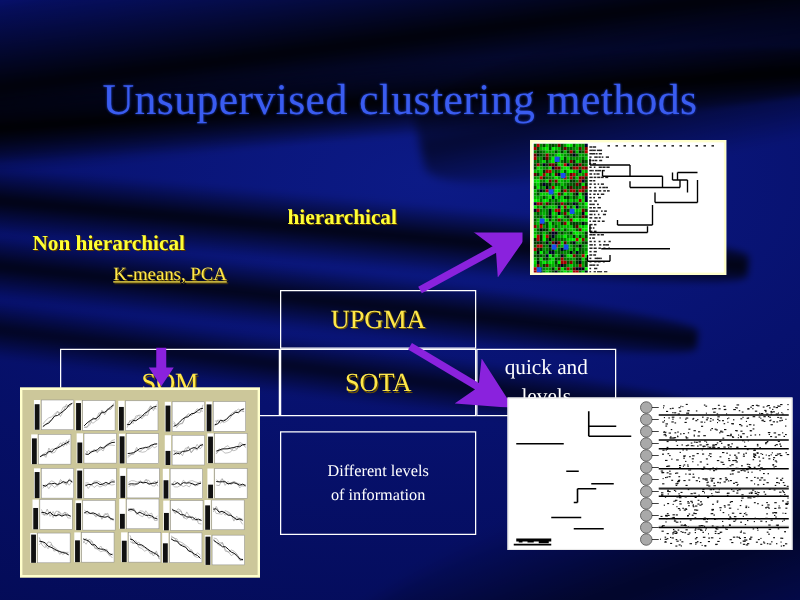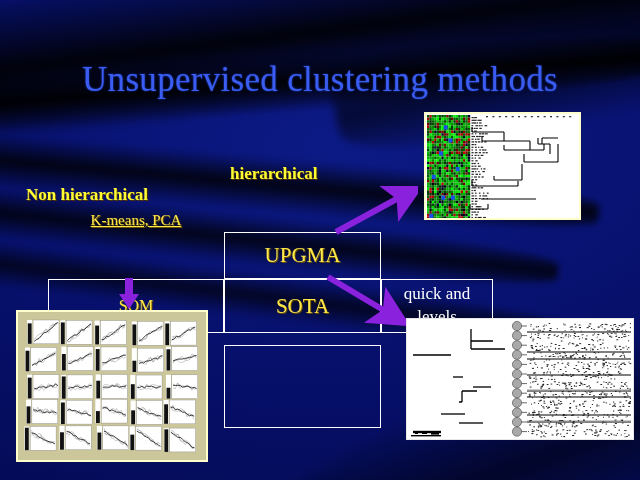--- a/index.html
+++ b/index.html
@@ -59,21 +59,21 @@
 
   
   .cell{position:absolute;box-sizing:border-box;display:flex;
         align-items:center;justify-content:center;text-align:center;}
   .wbox{border:1.4px solid #ffffff;margin-top:40px;}
   .yellowtxt{color:#ffe84a;text-shadow:1px 1px 0 #6b5200;}
   .whitetxt{color:#ffffff;}
 
   #cell-kmeans{left:48px;top:197px;width:176px;height:47px;font-size:15px;text-decoration:underline;}
   #cell-upgma {left:224px;top:192px;width:157px;height:47px;font-size:21px;}
-  #cell-som   {left:48px;top:239px;width:176px;height:54px;font-size:16px;}
+  #cell-som   {left:48px;top:239px;width:176px;height:54px;font-size:21px;}
   #cell-sota  {left:224px;top:239px;width:157px;height:54px;font-size:21px;}
   #cell-quick {left:381px;top:239px;width:112px;height:54px;font-size:17px;line-height:1.35;}
   #cell-diff  {left:224px;top:305px;width:157px;height:83px;font-size:13px;line-height:1.45;}
 
   
   .arrow{position:absolute;}
 
   
   .panel{position:absolute;box-sizing:border-box;}
   #pic-heatmap{left:424px;top:112px;width:157px;height:108px;
@@ -115,20 +115,22 @@
 
   <div class="cell wbox whitetxt" id="cell-quick">
     <div>
       <div>quick and</div>
       <div>levels</div>
     </div>
   </div>
 
   <div class="cell wbox whitetxt" id="cell-diff">
     <div>
+      <div>Different levels</div>
+      <div>of information</div>
     </div>
   </div>
 
   <svg class="arrow" style="left:332px;top:186px;width:86px;height:52px" viewBox="0 0 86 52">
     <defs>
       <marker id="ah1" markerWidth="7" markerHeight="7" refX="3" refY="3.5" orient="auto">
         <polygon points="0,0 7,3.5 0,7 1.6,3.5" fill="#8a22dd"></polygon>
       </marker>
     </defs>
     <line x1="4" y1="46" x2="72" y2="9" stroke="#8a22dd" stroke-width="6" marker-end="url(#ah1)"></line>

